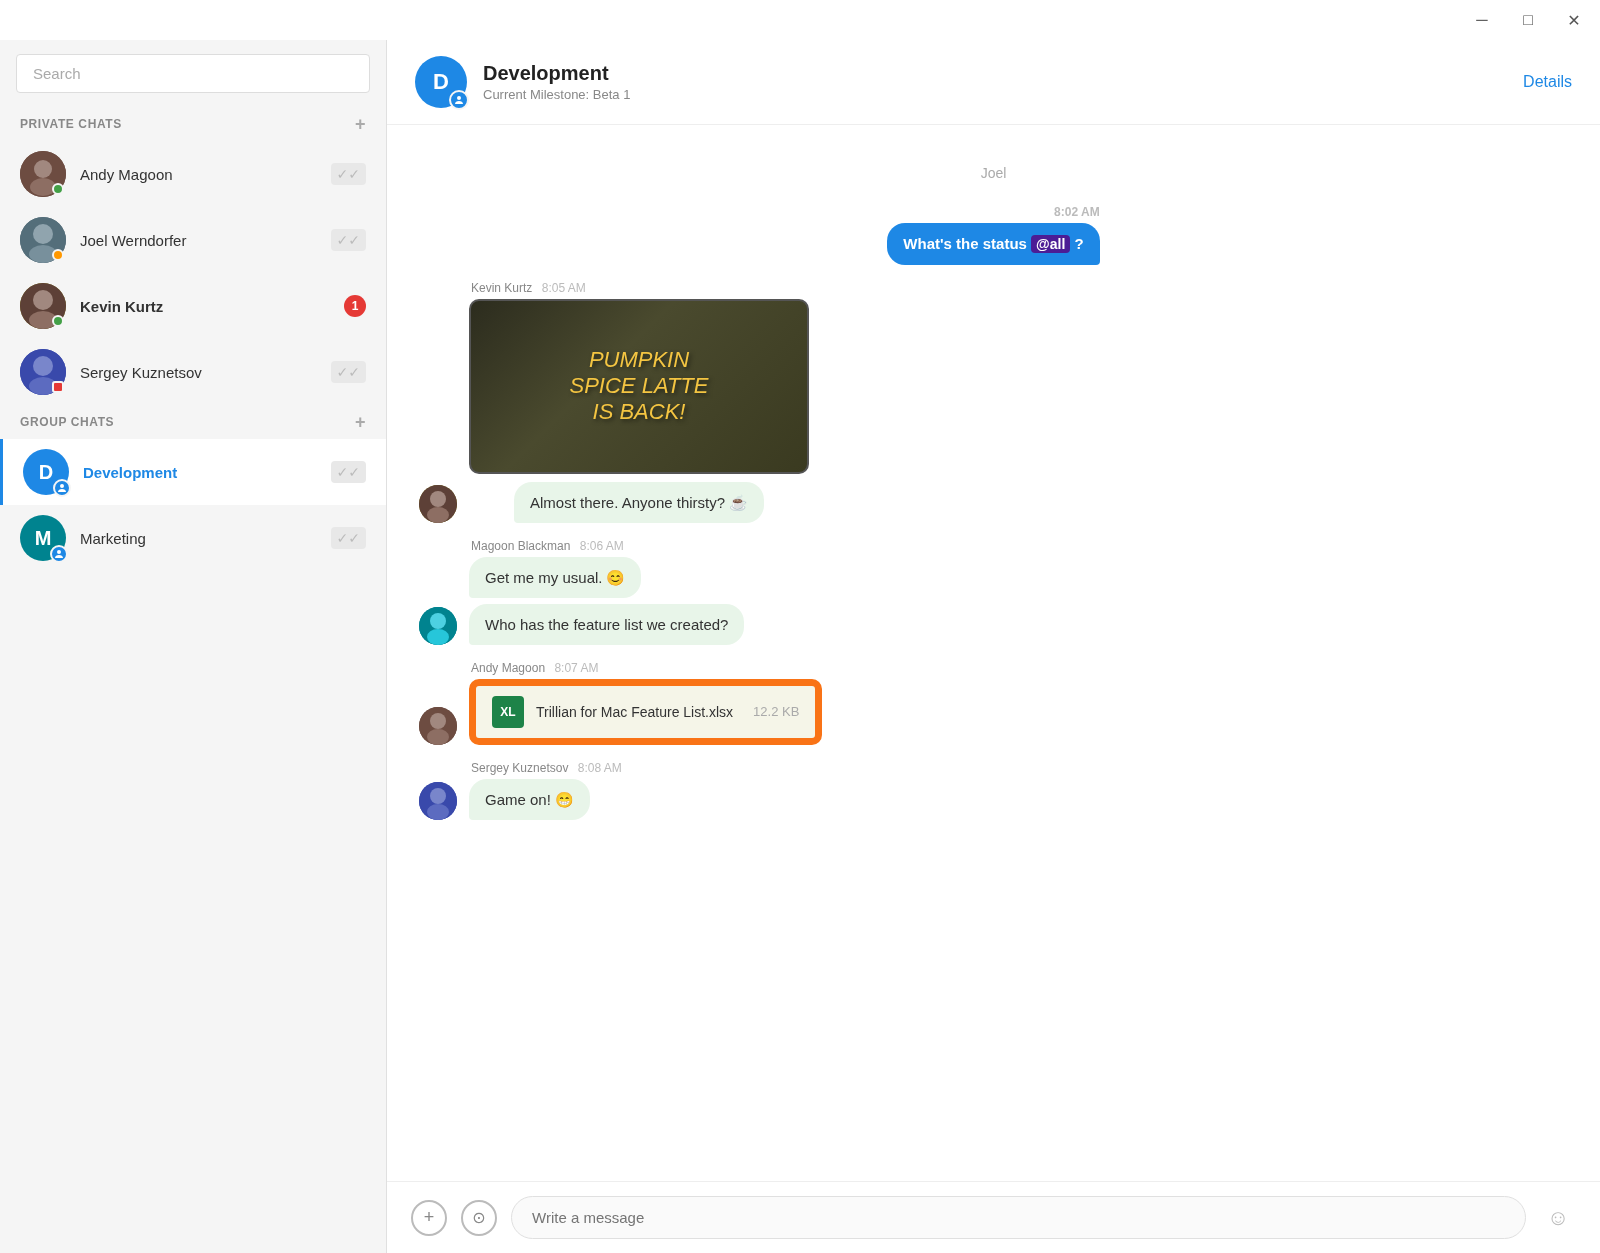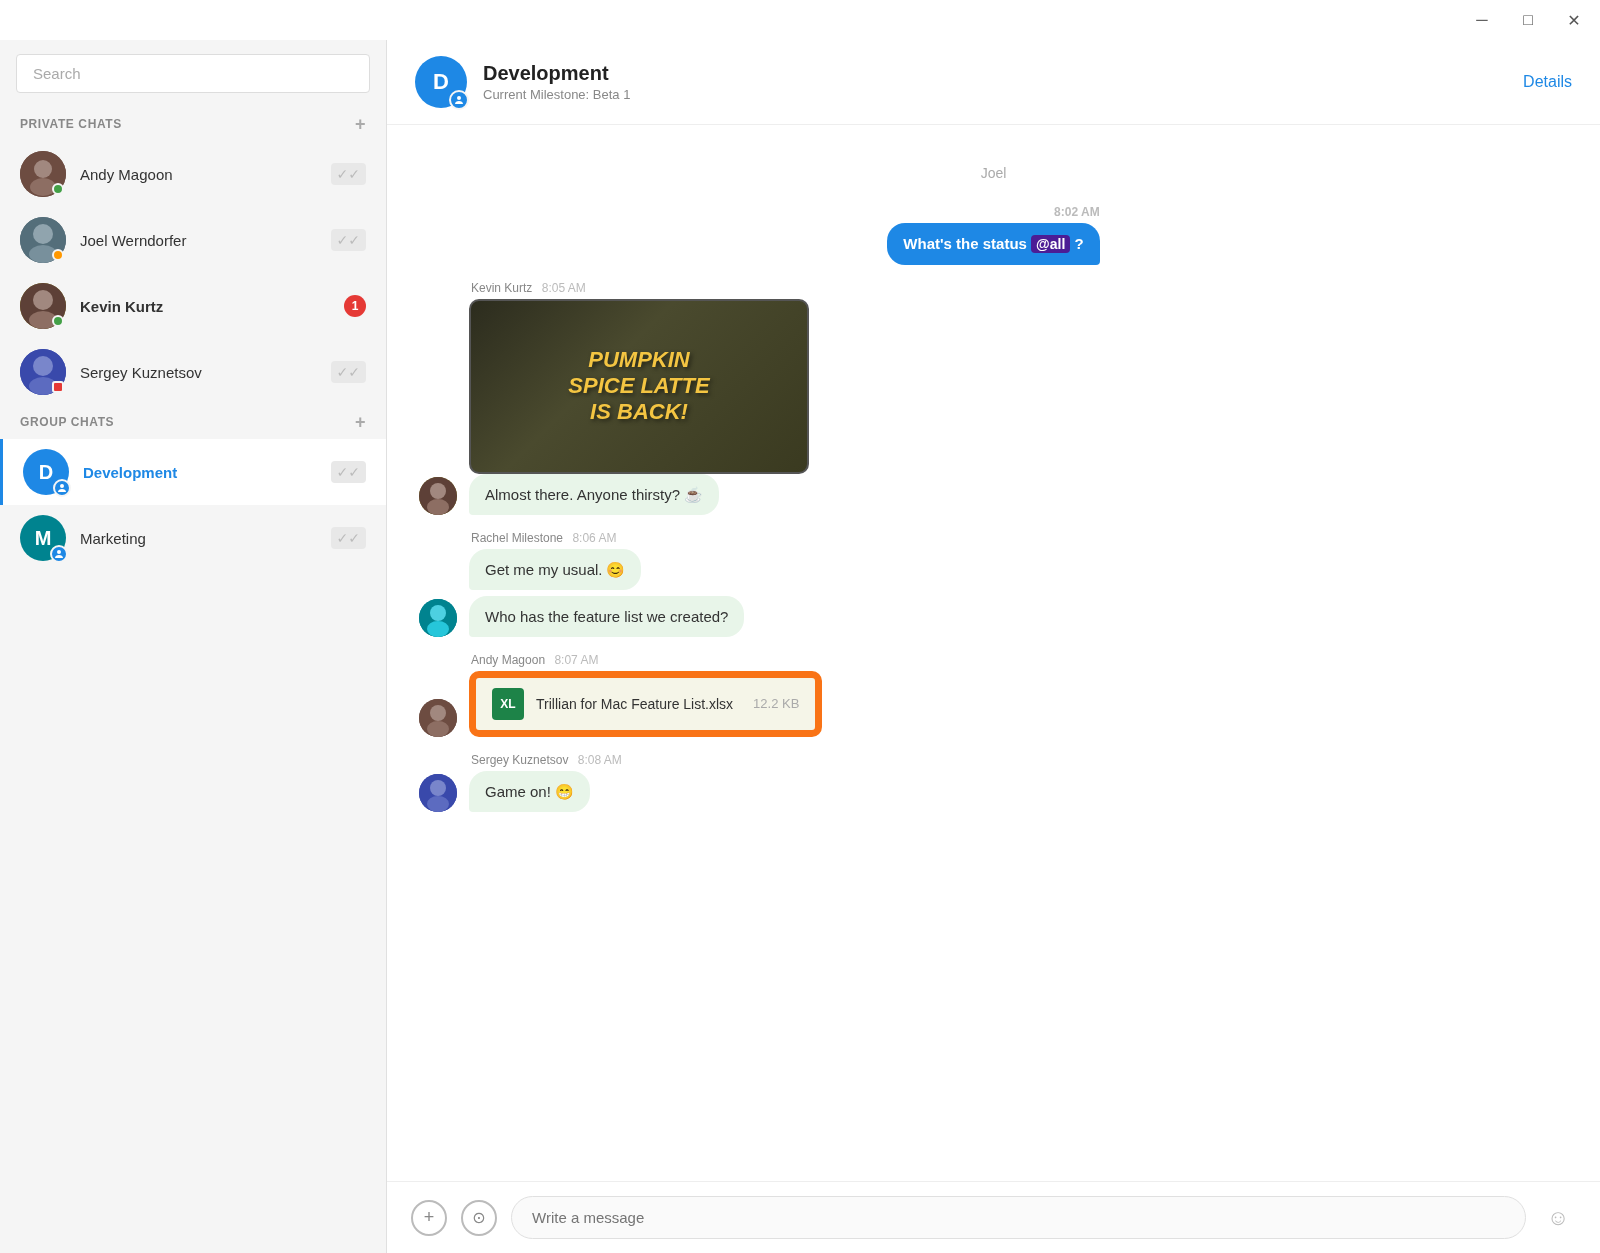--- a/index.html
+++ b/index.html
@@ -323,21 +323,21 @@
       background: linear-gradient(135deg, #2c2c1e 0%, #4a4a2e 40%, #3a3a20 100%);
       display: flex;
       align-items: center;
       justify-content: center;
       position: relative;
       border: 2px solid #555;
     }
     .image-message-text {
       color: #f4c542;
       font-size: 22px;
-      font-weight: 700;
+      font-weight: 400;
       text-align: center;
       text-transform: uppercase;
       line-height: 1.2;
       font-style: italic;
       text-shadow: 2px 2px 4px rgba(0,0,0,0.5);
     }
 
     .file-bubble {
       display: flex;
       align-items: center;
@@ -579,37 +579,37 @@
           </svg>
         </div>
         <div class="message-content-wrap">
           <div class="message-sender-info">
             <span class="sender-name">Kevin Kurtz</span>
             <span class="msg-time">8:05 AM</span>
           </div>
           <div class="image-message">
             <div class="image-message-text">Pumpkin<br>Spice Latte<br>is Back!</div>
           </div>
-          <div style="">
+          <div style="margin-top:8px;text-align:center;">
             <div class="message-bubble received">Almost there. Anyone thirsty? ☕</div>
           </div>
         </div>
       </div>
 
       <div class="message-row received">
         <div class="message-avatar av-cyan">
           <svg width="38" height="38" viewBox="0 0 38 38">
             <circle cx="19" cy="19" r="19" fill="#00838f"></circle>
             <circle cx="19" cy="14" r="8" fill="#4dd0e1"></circle>
             <ellipse cx="19" cy="30" rx="11" ry="8" fill="#26c6da"></ellipse>
           </svg>
         </div>
         <div class="message-content-wrap">
           <div class="message-sender-info">
-            <span class="sender-name">Rachel Milestone</span>
+            <span class="sender-name">Magoon Blackman</span>
             <span class="msg-time">8:06 AM</span>
           </div>
           <div class="message-bubble received">Get me my usual. 😊</div>
           <div style="margin-top:6px;">
             <div class="message-bubble received">Who has the feature list we created?</div>
           </div>
         </div>
       </div>
 
       <div class="message-row received">

